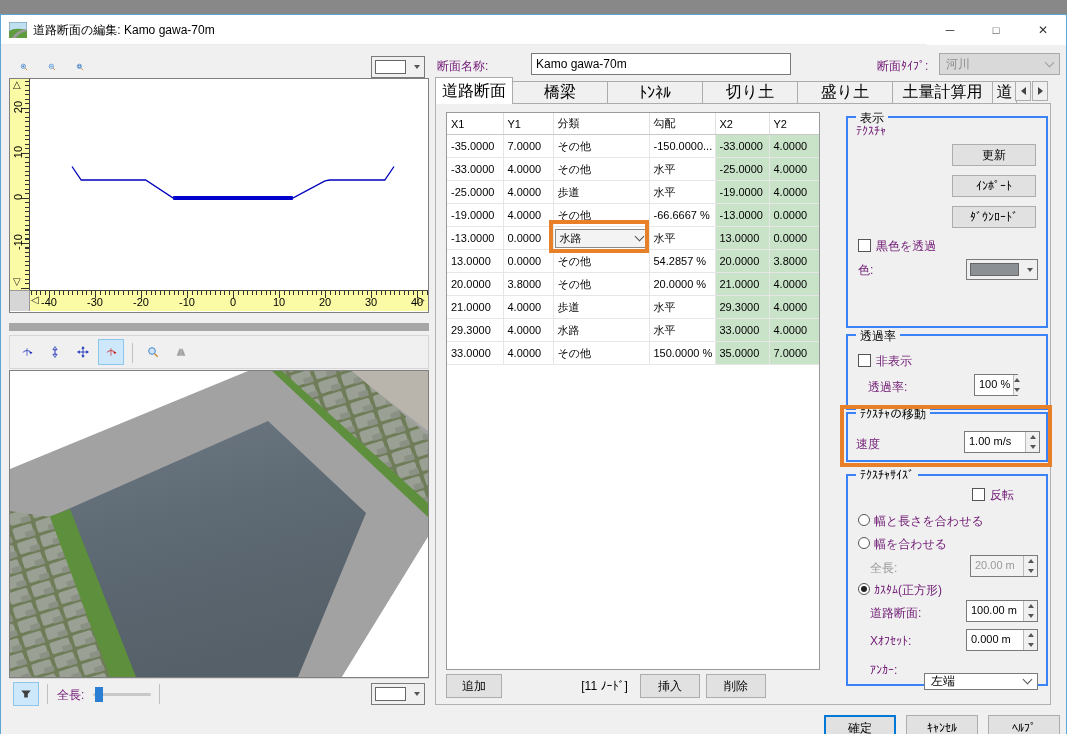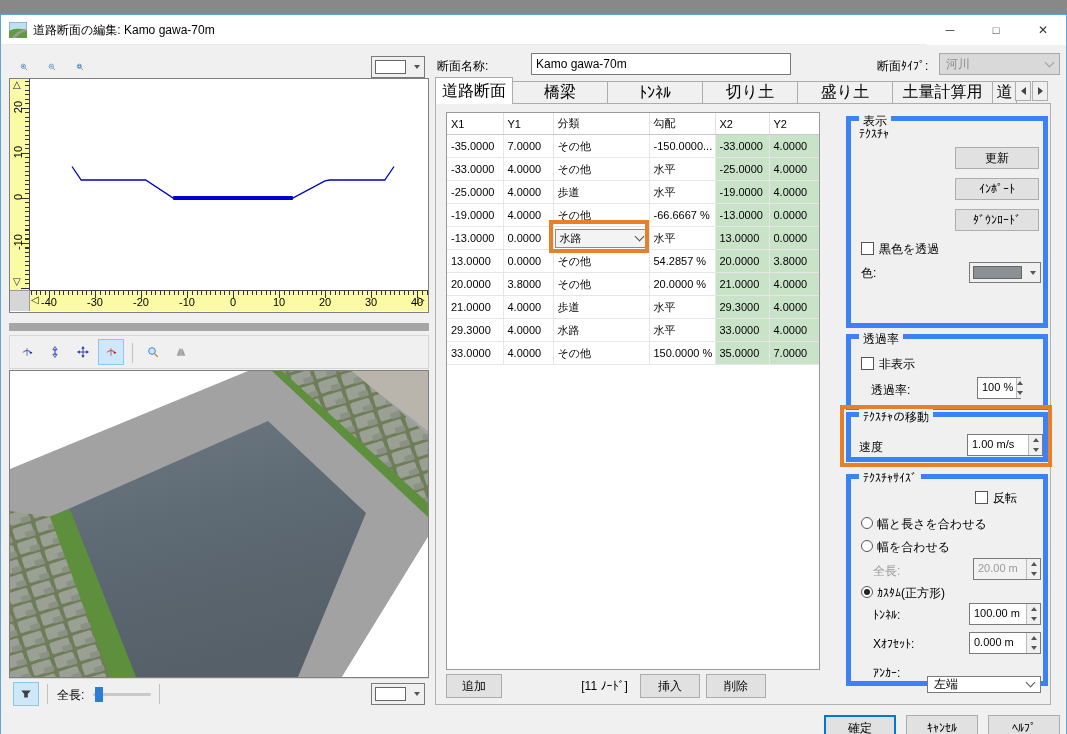--- a/index.html
+++ b/index.html
@@ -6,21 +6,21 @@
   *{box-sizing:border-box;font-family:"Liberation Sans","DejaVu Sans",sans-serif;}
   .window{position:relative;width:1067px;height:734px;background:#f0f0f0;border:1px solid #5ea6d8;overflow:hidden;margin-top:14px;}
   .abs{position:absolute;}
   .titlebar{position:absolute;left:0;top:0;width:100%;height:30px;background:#fff;border-bottom:1px solid #ececec;}
   .title-text{position:absolute;left:32px;top:7px;font-size:12px;color:#000;}
   .winbtn{position:absolute;top:0;width:46px;height:30px;display:flex;align-items:center;justify-content:center;font-size:12px;color:#333;background:#fff;border:none;}
   .btn{background:#e1e1e1;border:1px solid #adadad;font-size:12px;color:#000;display:flex;align-items:center;justify-content:center;padding:0;}
   .btn.default{border:2px solid #0078d7;}
   .toolbtn{background:transparent;border:1px solid transparent;display:flex;align-items:center;justify-content:center;}
   .toolbtn.sel{background:#cde8fb;border:1px solid #8ec5ea;}
-  .lbl{position:absolute;font-size:12px;color:#000000;white-space:nowrap;}
+  .lbl{position:absolute;font-size:12px;color:#701a75;white-space:nowrap;}
   .lbl.dis{color:#9a9a9a;}
   
   .plot{position:absolute;border:1px solid #7f7f7f;background:#fff;}
   .vruler{position:absolute;left:0;top:0;width:20px;height:211px;background:#fbfba6;border-right:1px solid #444;
     background-image:repeating-linear-gradient(to bottom,#333 0 1px,transparent 1px 4.5px),repeating-linear-gradient(to bottom,#333 0 1px,transparent 1px 45px);
     background-size:4px 100%,8px 100%;background-repeat:no-repeat;background-position:right 2px,right 29px;}
   .hruler{position:absolute;left:20px;top:211px;width:398px;height:21px;background:#fbfba6;border-top:1px solid #444;
     background-image:repeating-linear-gradient(to right,#333 0 1px,transparent 1px 4.6px),repeating-linear-gradient(to right,#333 0 1px,transparent 1px 46px);
     background-size:100% 4px,100% 7px;background-repeat:no-repeat;background-position:0.6px top,19px top;}
   .corner{position:absolute;left:0;top:211px;width:20px;height:21px;background:#d6d6d6;border-top:1px solid #999;border-right:1px solid #999;}
@@ -34,21 +34,21 @@
   .tab.active{height:27px;margin-top:0;background:#fff;border:1px solid #acacac;border-bottom:none;position:relative;z-index:3;}
   .tabpage{position:absolute;left:434px;top:88px;width:616px;height:602px;background:#f0f0f0;border:1px solid #b2b2b2;border-top:1px solid #acacac;}
   
   table.grid{border-collapse:collapse;width:374px;background:#fff;table-layout:fixed;}
   .gridwrap{position:absolute;left:10px;top:8px;width:374px;height:558px;background:#fff;border:1px solid #9a9a9a;overflow:hidden;}
   table.grid th{font-weight:normal;text-align:left;font-size:11px;padding:3px 4px;border-right:1px solid #e0e0e0;border-bottom:1px solid #c9c9c9;height:21px;}
   table.grid td{font-size:11px;padding:0 4px;border-right:1px solid #e6e6e6;border-bottom:1px solid #e6e6e6;height:23px;white-space:nowrap;overflow:hidden;}
   td.green{background:#c9e3c9;border-right:1px solid #e9f4e9;border-bottom:1px solid #e9f4e9;}
   .cellcombo{display:flex;align-items:center;justify-content:space-between;border:1px solid #8a8a8a;background:#f3f3f3;height:19px;padding:0 4px;margin:0;}
   
-  .group{position:absolute;border:5px solid #3b82f6;}
+  .group{position:absolute;border:2px solid #3b82f6;}
   .gtitle{position:absolute;left:8px;top:-8px;background:#f0f0f0;padding:0 4px;font-size:12px;color:#000;white-space:nowrap;}
   .cb{position:absolute;width:13px;height:13px;background:#fff;border:1px solid #555;}
   .rb{position:absolute;width:12px;height:12px;background:#fff;border:1px solid #555;border-radius:50%;}
   .rb.sel::after{content:"";position:absolute;left:2px;top:2px;width:6px;height:6px;border-radius:50%;background:#222;}
   .spin{position:absolute;display:flex;border:1px solid #7a7a7a;background:#fff;}
   .spin.dis{background:#f2f2f2;}
   .spin .sv{flex:1;font-size:11px;padding:3px 3px 0 4px;white-space:nowrap;}
   .spin.dis .sv{color:#9a9a9a;}
   .sb{width:14px;border-left:1px solid #bbb;display:flex;flex-direction:column;}
   .sb i{flex:1;display:flex;align-items:center;justify-content:center;background:#f0f0f0;}
@@ -450,21 +450,21 @@
             <i>
               <span class="tri-u"></span>
             </i>
             <i>
               <span class="tri-d"></span>
             </i>
           </span>
       </div>
       <span class="rb sel" style="left:10px;top:107px"></span>
       <span class="lbl" style="left:26px;top:106px">ｶｽﾀﾑ(正方形)</span>
-      <span class="lbl" style="left:22px;top:129px">ﾄﾝﾈﾙ:</span>
+      <span class="lbl" style="left:22px;top:129px">道路断面:</span>
       <div class="spin" style="left:118px;top:124px;width:72px;height:22px">
         <span class="sv">100.00 m</span>
         <span class="sb">
             <i>
               <span class="tri-u"></span>
             </i>
             <i>
               <span class="tri-d"></span>
             </i>
           </span>

